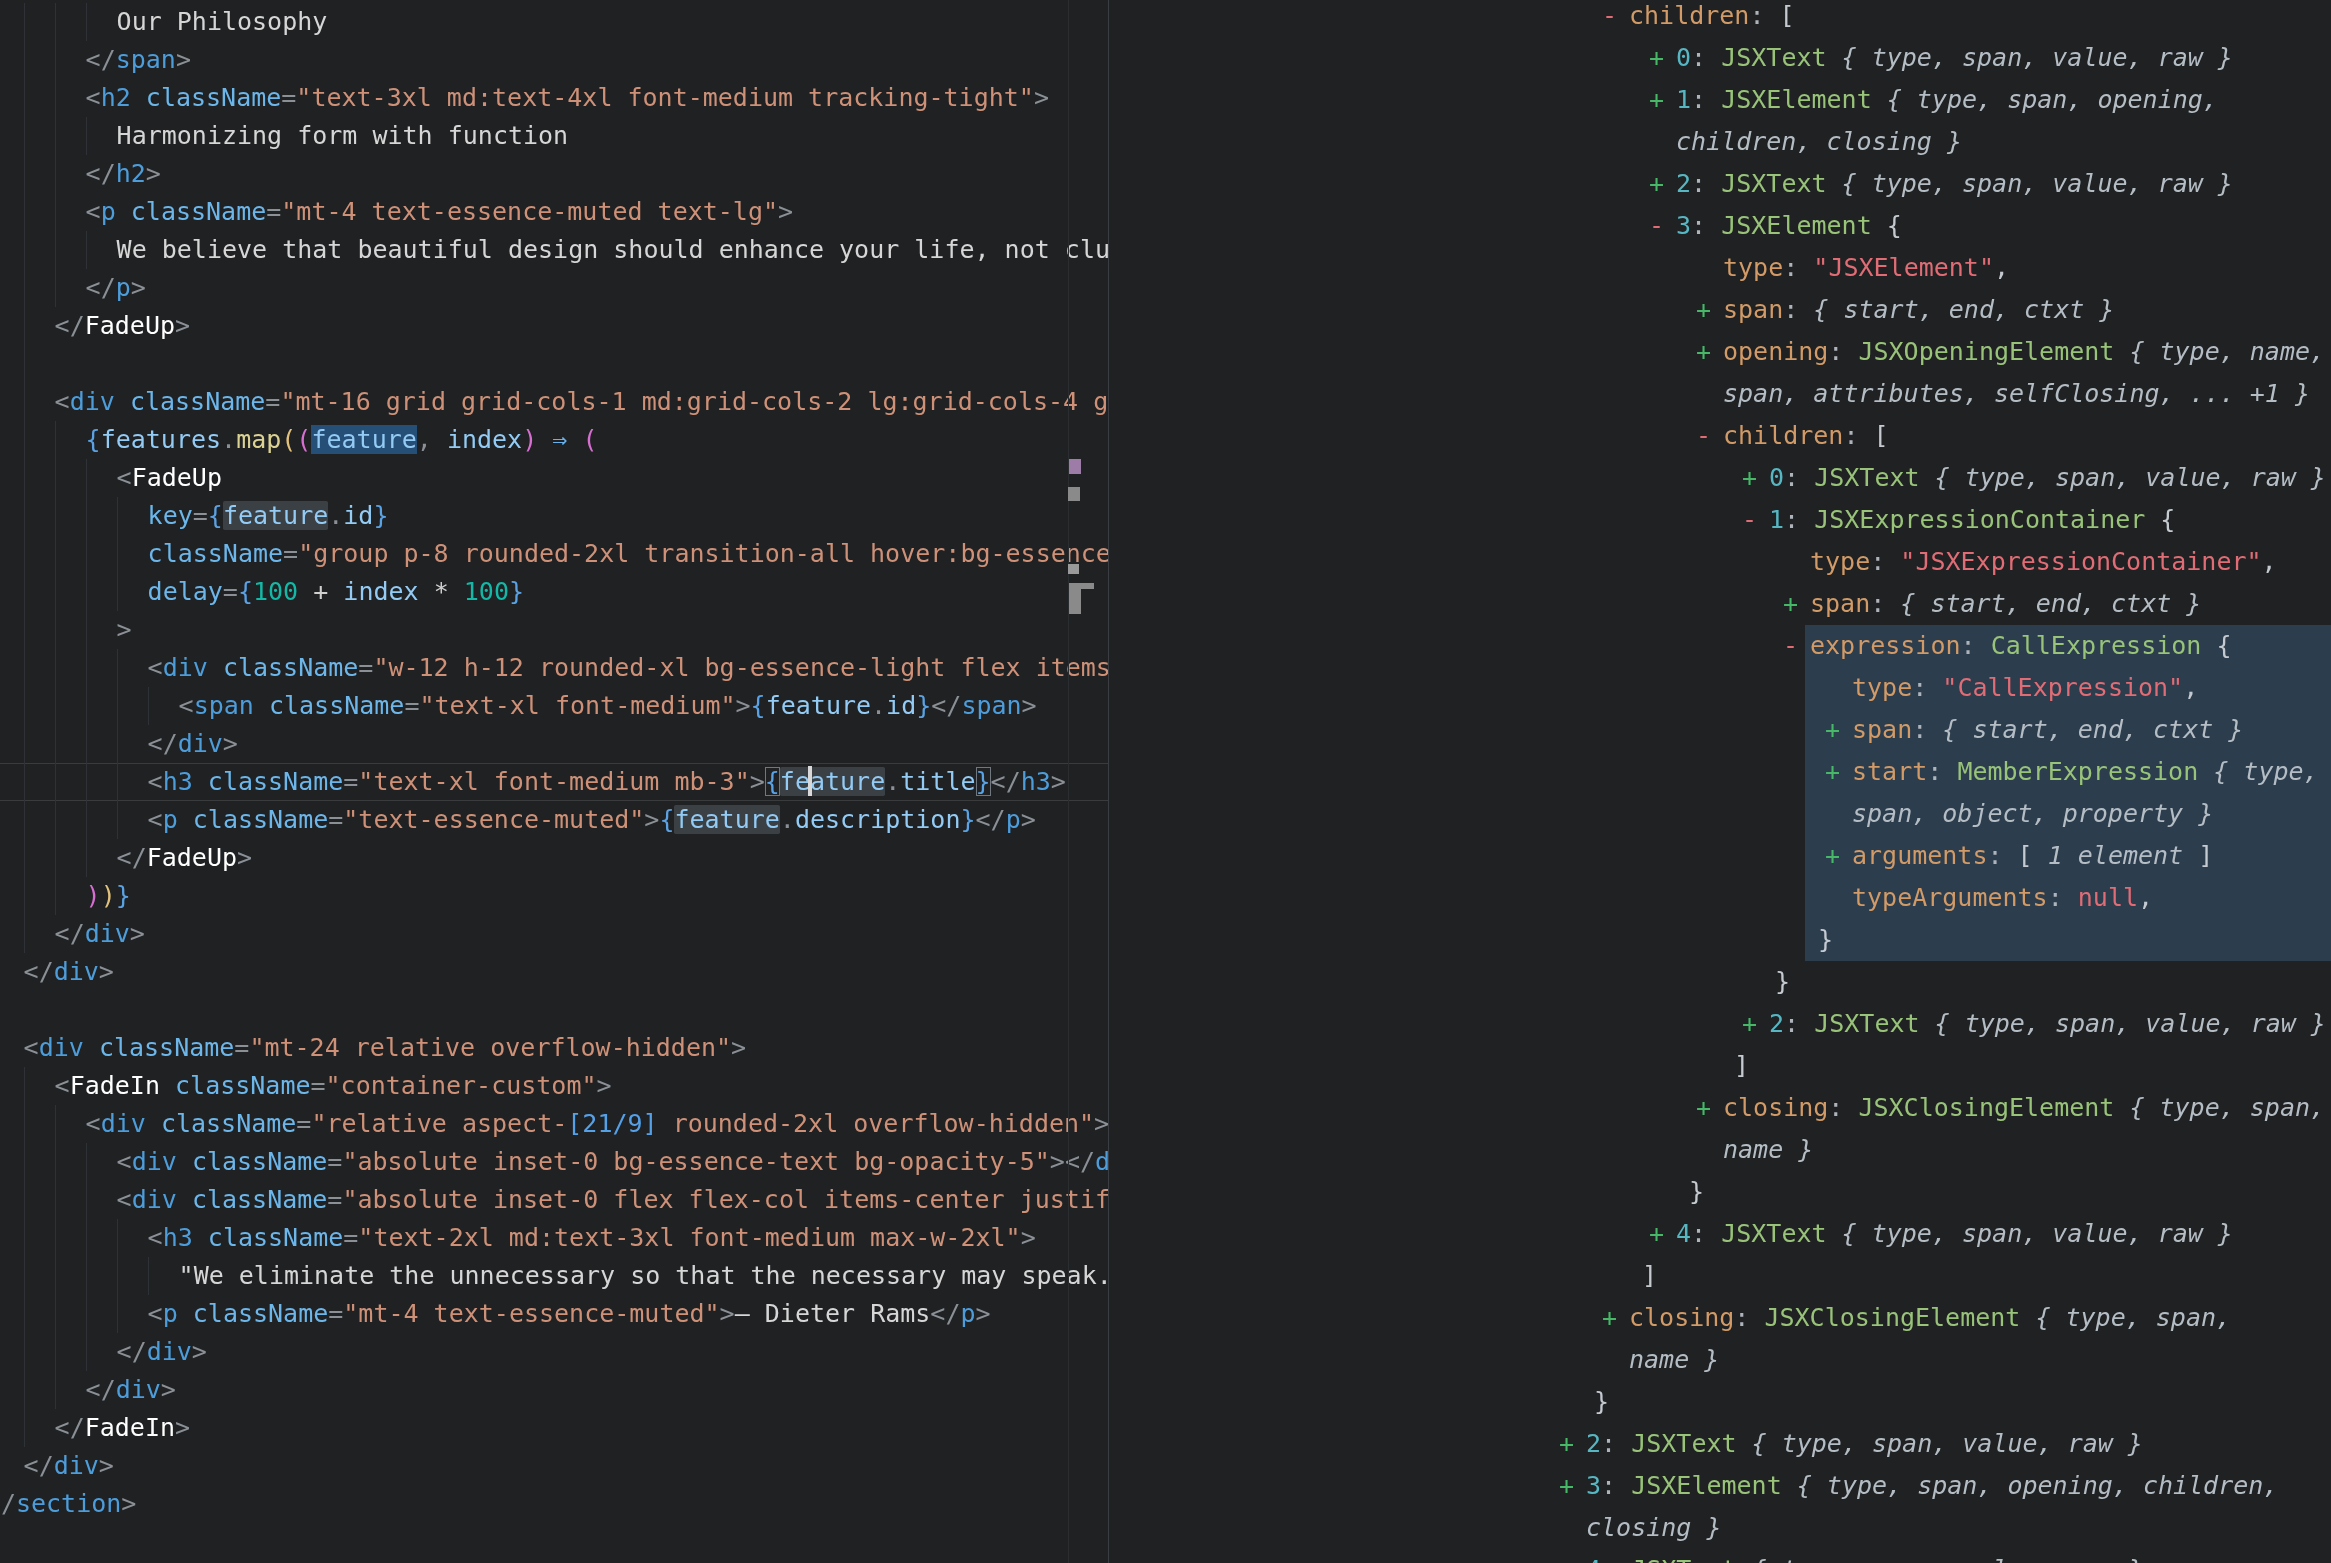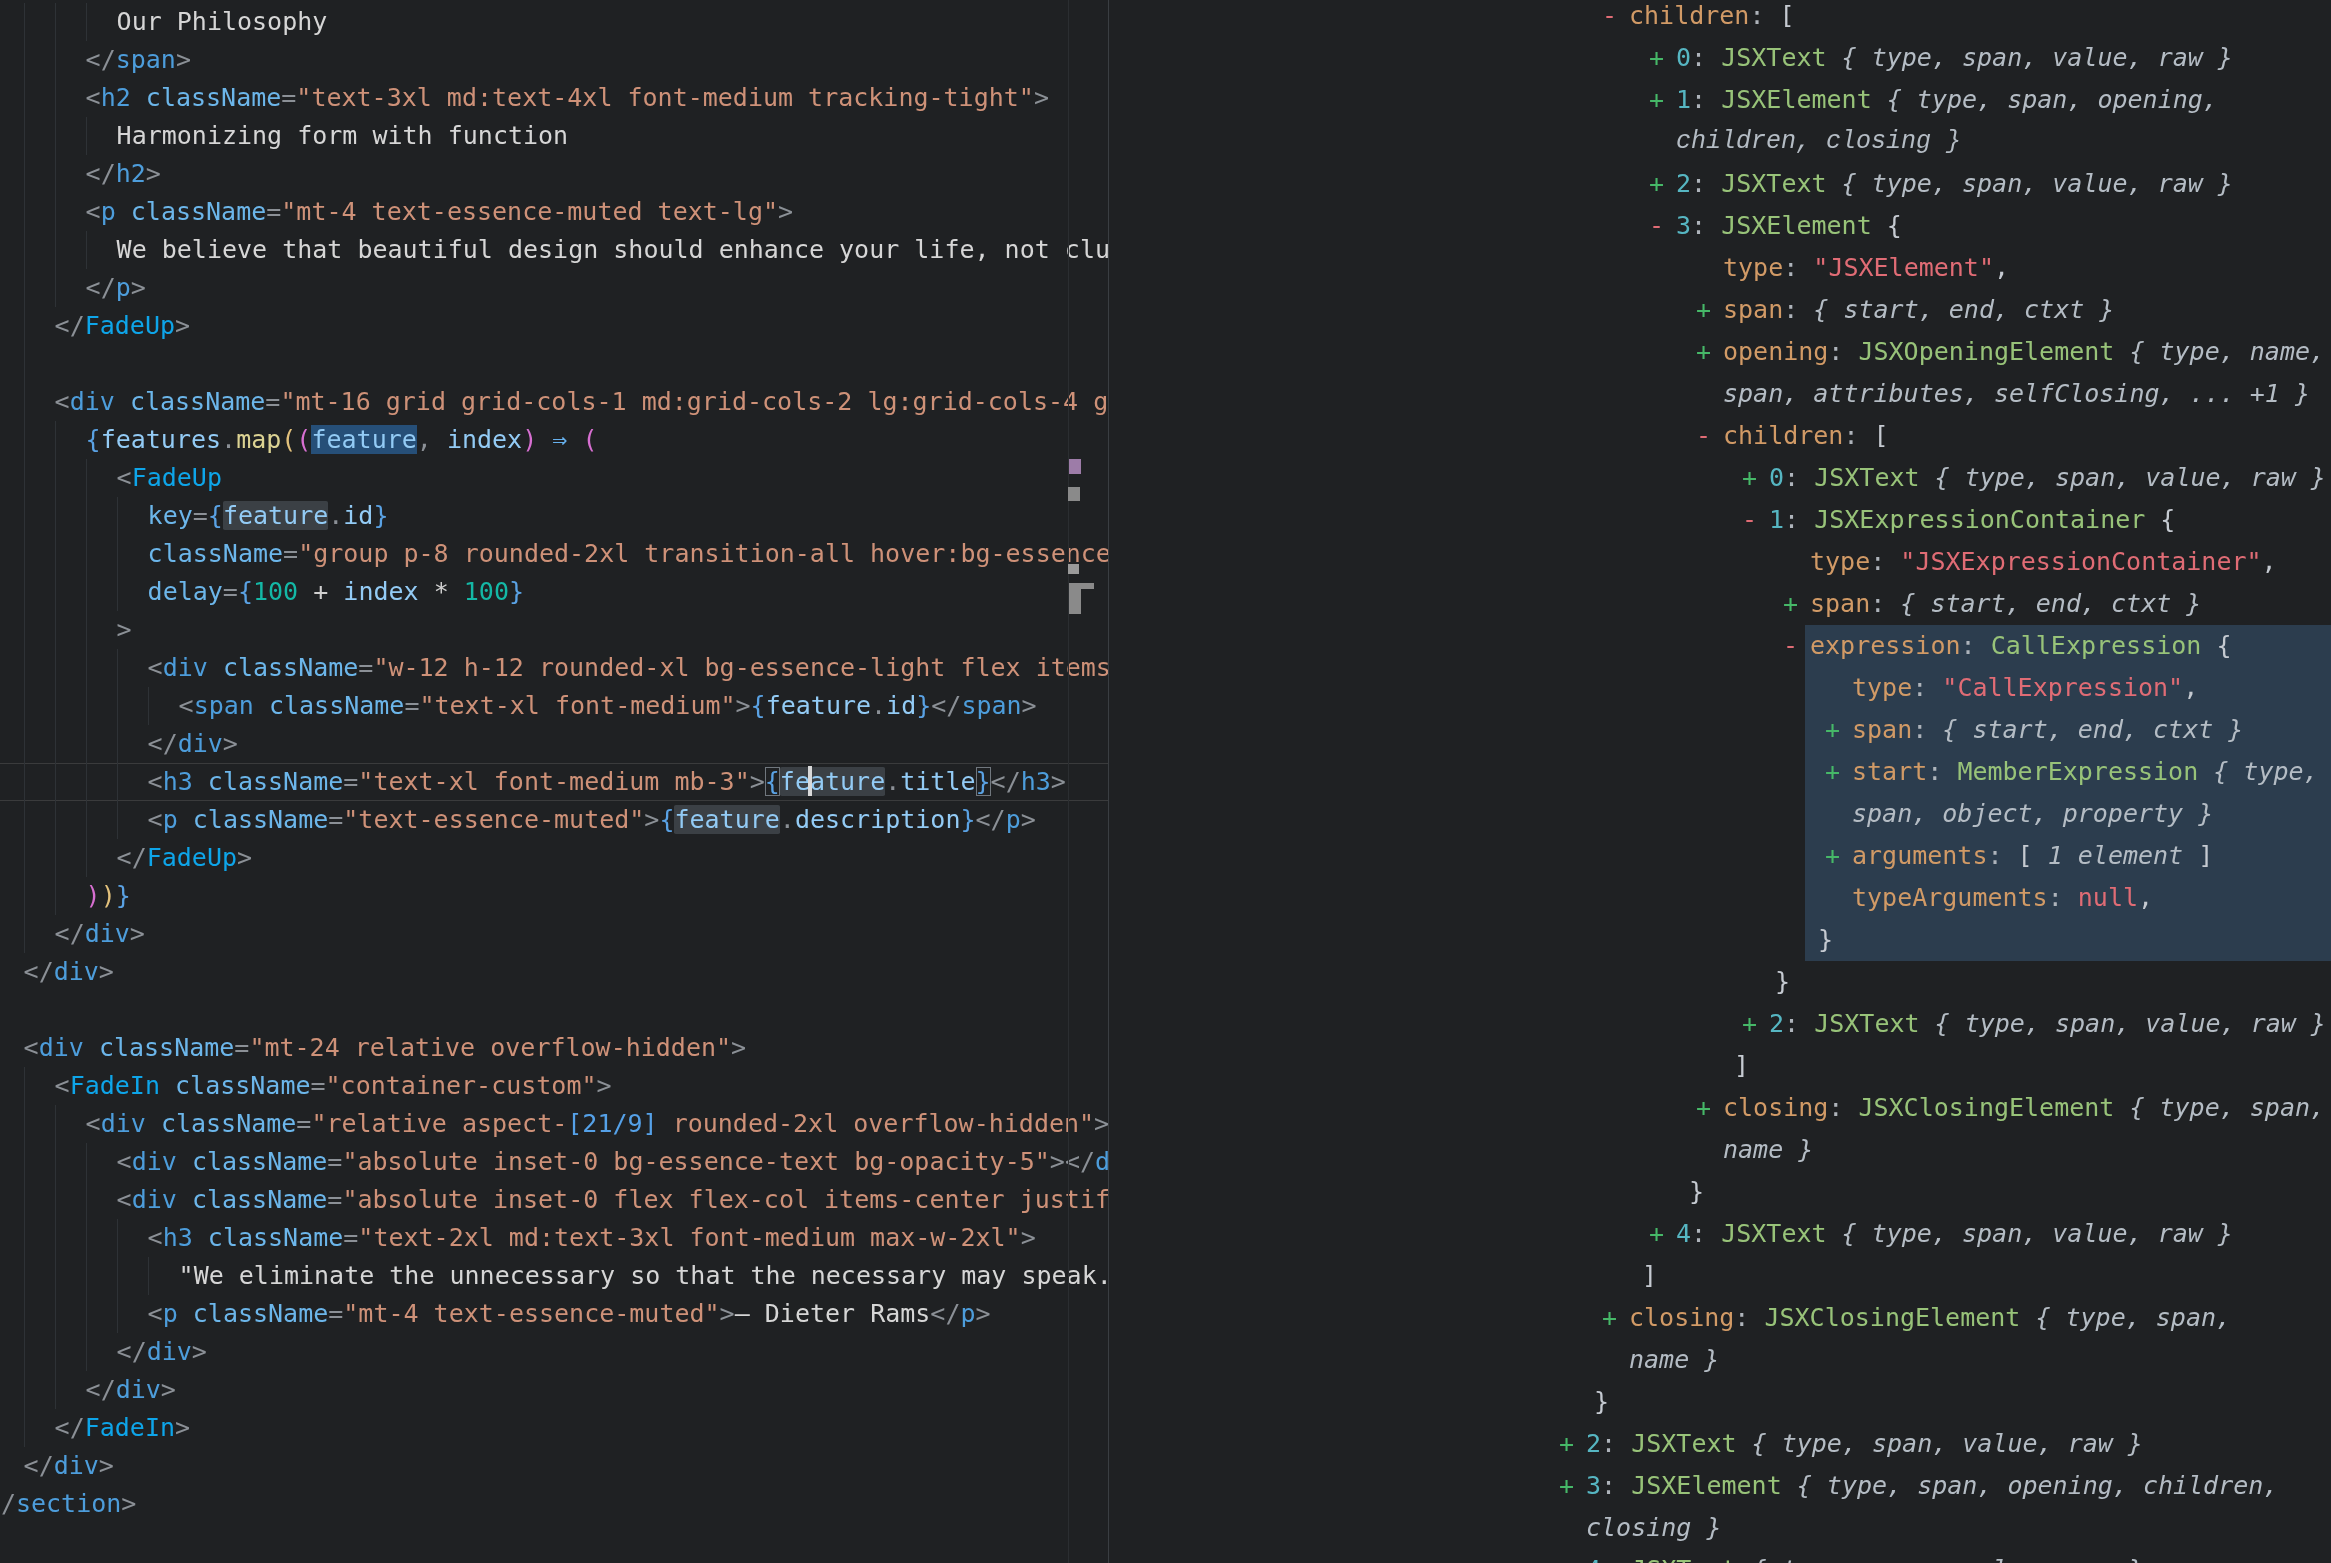--- a/index.html
+++ b/index.html
@@ -21,21 +21,21 @@
     height:38px;line-height:38px;white-space:pre;
     font-size:25px;color:#d6d6d6;padding-left:23.6px;
     position:relative;
   }
   .cl.flush{padding-left:0.9px;}
   .cl.cur{box-shadow:inset 0 0.9px 0 #3a3b3c, inset 0 -0.9px 0 #3a3b3c;}
   .iu{display:inline-block;width:30px;height:100%;border-left:0.9px solid #2e3236;vertical-align:top;}
   
   .seg-p{color:#8b9096;}   
   .seg-t{color:#4d9ddb;}   
-  .seg-cp{color:#0ea5e9;}  
+  .seg-cp{color:#ffffff;}  
   .seg-at{color:#6cb6ea;}  
   .seg-s{color:#ce9178;}   
   .seg-sb{color:#55a1e8;}  
   .seg-tx{color:#d6d6d6;}  
   .seg-v{color:#93cbf5;}   
   .seg-m{color:#dcd393;}   
   .seg-n{color:#14b8a6;}   
   .seg-op{color:#d0d0d0;}  
   .seg-b1{color:#e2c17c;}  
   .seg-b2{color:#d76fd1;}  
@@ -128,21 +128,21 @@
         <div class="ruler-mark" style="left: 1068px; top: 564px; width: 11px; height: 10px; background: rgb(154, 154, 154);"></div>
         <div class="ruler-mark" style="left: 1069px; top: 583px; width: 24.5px; height: 5.5px; background: rgb(138, 138, 138);"></div>
         <div class="ruler-mark" style="left: 1069px; top: 588px; width: 11.8px; height: 26px; background: rgb(138, 138, 138);"></div>
       </div>
   </div>
   <div class="ast">
     <div class="ast-content">
         <div class="ar" style="padding-left: 493px;"><span class="tg seg-mi">-</span><span class="seg-k">children</span><span class="seg-co">: </span><span class="seg-pu">[</span></div>
         <div class="ar" style="padding-left: 540px;"><span class="tg seg-pl">+</span><span class="seg-i">0</span><span class="seg-co">: </span><span class="seg-ty">JSXText</span><span class="seg-pv"> { type, span, value, raw }</span></div>
         <div class="ar" style="padding-left: 540px;"><span class="tg seg-pl">+</span><span class="seg-i">1</span><span class="seg-co">: </span><span class="seg-ty">JSXElement</span><span class="seg-pv"> { type, span, opening,</span></div>
-        <div class="ar" style="padding-left: 540px; font-family: Liberation Mono, monospace;"><span class="tg"></span><span class="seg-pv">children, closing }</span></div>
+        <div class="ar" style="padding-left: 540px;"><span class="tg"></span><span class="seg-pv">children, closing }</span></div>
         <div class="ar" style="padding-left: 540px;"><span class="tg seg-pl">+</span><span class="seg-i">2</span><span class="seg-co">: </span><span class="seg-ty">JSXText</span><span class="seg-pv"> { type, span, value, raw }</span></div>
         <div class="ar" style="padding-left: 540px;"><span class="tg seg-mi">-</span><span class="seg-i">3</span><span class="seg-co">: </span><span class="seg-ty">JSXElement</span><span class="seg-pu"> {</span></div>
         <div class="ar" style="padding-left: 587px;"><span class="tg"></span><span class="seg-k">type</span><span class="seg-co">: </span><span class="seg-st">"JSXElement"</span><span class="seg-pu">,</span></div>
         <div class="ar" style="padding-left: 587px;"><span class="tg seg-pl">+</span><span class="seg-k">span</span><span class="seg-co">: </span><span class="seg-pv">{ start, end, ctxt }</span></div>
         <div class="ar" style="padding-left: 587px;"><span class="tg seg-pl">+</span><span class="seg-k">opening</span><span class="seg-co">: </span><span class="seg-ty">JSXOpeningElement</span><span class="seg-pv"> { type, name,</span></div>
         <div class="ar" style="padding-left: 587px;"><span class="tg"></span><span class="seg-pv">span, attributes, selfClosing, ... +1 }</span></div>
         <div class="ar" style="padding-left: 587px;"><span class="tg seg-mi">-</span><span class="seg-k">children</span><span class="seg-co">: </span><span class="seg-pu">[</span></div>
         <div class="ar" style="padding-left: 633px;"><span class="tg seg-pl">+</span><span class="seg-i">0</span><span class="seg-co">: </span><span class="seg-ty">JSXText</span><span class="seg-pv"> { type, span, value, raw }</span></div>
         <div class="ar" style="padding-left: 633px;"><span class="tg seg-mi">-</span><span class="seg-i">1</span><span class="seg-co">: </span><span class="seg-ty">JSXExpressionContainer</span><span class="seg-pu"> {</span></div>
         <div class="ar" style="padding-left: 674px;"><span class="tg"></span><span class="seg-k">type</span><span class="seg-co">: </span><span class="seg-st">"JSXExpressionContainer"</span><span class="seg-pu">,</span></div>

